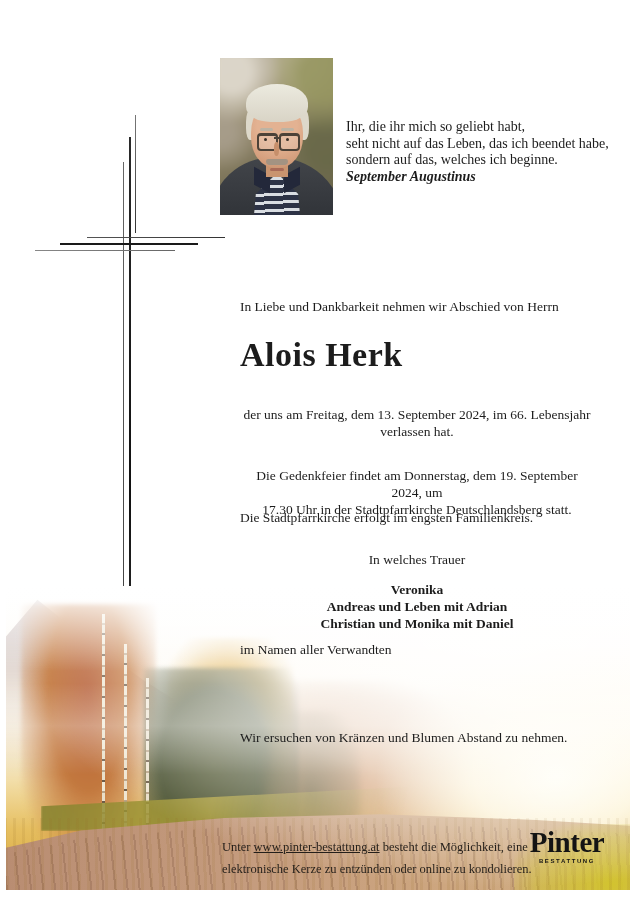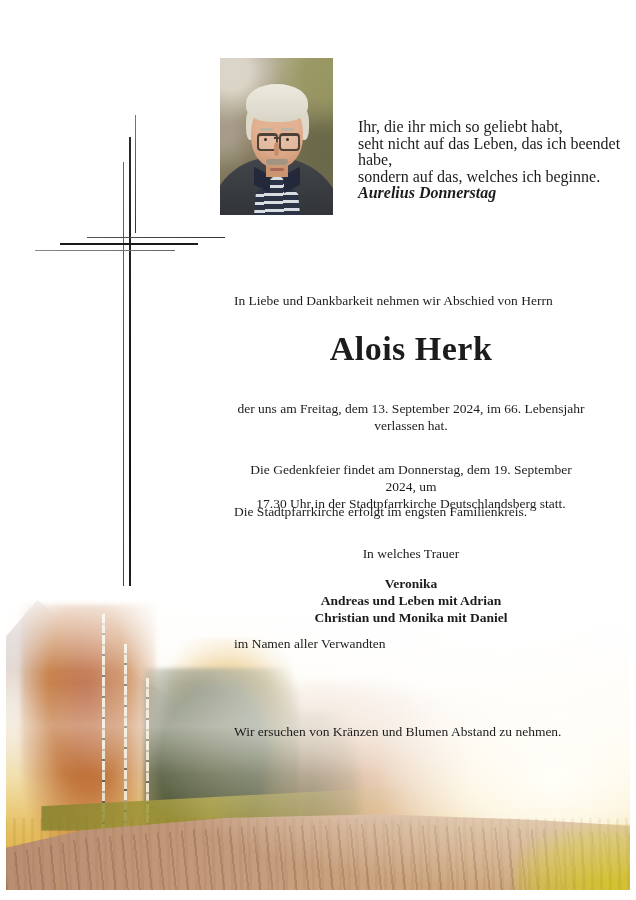--- a/index.html
+++ b/index.html
@@ -78,30 +78,30 @@
   }
   .ph-lens-l { left: 37px; } .ph-lens-r { left: 59px; }
   .ph-bridge { position: absolute; top: 79px; left: 54px; width: 6px; height: 2px; background: #4c4238; }
   .ph-eye-l, .ph-eye-r { position: absolute; top: 80px; width: 3px; height: 3px; background: #3a3028; border-radius: 50%; }
   .ph-eye-l { left: 44px; } .ph-eye-r { left: 66px; }
   .ph-nose { position: absolute; top: 84px; left: 54px; width: 5px; height: 14px; background: #c68f6b; border-radius: 40%; }
   .ph-mustache { position: absolute; top: 101px; left: 46px; width: 22px; height: 6px; background: #a39382; border-radius: 3px 3px 5px 5px; }
   .ph-mouth { position: absolute; top: 110px; left: 50px; width: 14px; height: 3px; background: #a96b58; border-radius: 2px; }
 
   
-  .quote { position: absolute; left: 358px; top: 119px; font-size: 16px; line-height: 16.5px; }
+  .quote { position: absolute; left: 346px; top: 119px; font-size: 14px; line-height: 16.5px; }
   .quote-lines { white-space: pre-line; }
   .quote-attribution { font-style: italic; font-weight: bold; }
 
   
   .main { position: absolute; left: 222px; top: 0; width: 354px; font-size: 13.5px; line-height: 17px; }
-  .main p, .main h1 { margin: 12px; position: absolute; width: 354px; }
+  .main p, .main h1 { margin: 18px; position: absolute; width: 354px; }
   .para { white-space: pre-line; text-align: center; }
   .intro        { top: 280px; }
-  .name         { top: 318px; font-size: 34px; line-height: 38px; font-weight: bold; text-align: center; letter-spacing: 0.5px; }
+  .name         { top: 318px; font-size: 34px; line-height: 38px; font-weight: bold; letter-spacing: 0.5px; }
   .death        { top: 388px; }
   .memorial     { top: 449px; }
   .burial       { top: 491px; }
   .mourning-hdr { top: 533px; text-align: center; }
   .mourners     { top: 563px; text-align: center; font-weight: bold; white-space: pre-line; }
   .relatives    { top: 623px; text-align: left; }
   .flowers      { top: 711px; }
 
   
   .landscape { position: absolute; left: 6px; top: 586px; width: 624px; height: 304px; overflow: hidden; }
@@ -229,21 +229,21 @@
     <div class="ph-eye-r"></div>
     <div class="ph-nose"></div>
     <div class="ph-mustache"></div>
     <div class="ph-mouth"></div>
   </div>
 
   <div class="quote z-top">
     <div class="quote-lines">Ihr, die ihr mich so geliebt habt,
 seht nicht auf das Leben, das ich beendet habe,
 sondern auf das, welches ich beginne.</div>
-    <div class="quote-attribution">Aurelius Donnerstag</div>
+    <div class="quote-attribution">September Augustinus</div>
   </div>
 
   <div class="main z-top">
     <p class="intro">In Liebe und Dankbarkeit nehmen wir Abschied von Herrn</p>
     <h1 class="name">Alois Herk</h1>
     <p class="para death">der uns am Freitag, dem 13. September 2024, im 66. Lebensjahr
 verlassen hat.</p>
     <p class="para memorial">Die Gedenkfeier findet am Donnerstag, dem 19. September 2024, um
 17.30 Uhr in der Stadtpfarrkirche Deutschlandsberg statt.</p>
     <p class="burial">Die Stadtpfarrkirche erfolgt im engsten Familienkreis.</p>
@@ -269,15 +269,23 @@
     <div class="ls-trunk2"></div>
     <div class="ls-trunk3"></div>
     <div class="ls-verge"></div>
     <div class="ls-road"></div>
     <div class="ls-road-tracks"></div>
     <div class="ls-grass-br"></div>
     <div class="ls-meadow-tx"></div>
     <div class="ls-mist"></div>
   </div>
 
-
+  <div class="footer-text">
+    <span>Unter </span><span class="link">www.pinter-bestattung.at</span><span> besteht die Möglichkeit, eine</span>
+    <div>elektronische Kerze zu entzünden oder online zu kondolieren.</div>
+  </div>
+
+  <div class="logo">
+    <div class="logo-main">Pinter</div>
+    <div class="logo-sub">BESTATTUNG</div>
+  </div>
 
 </div>
 
 </body></html>

